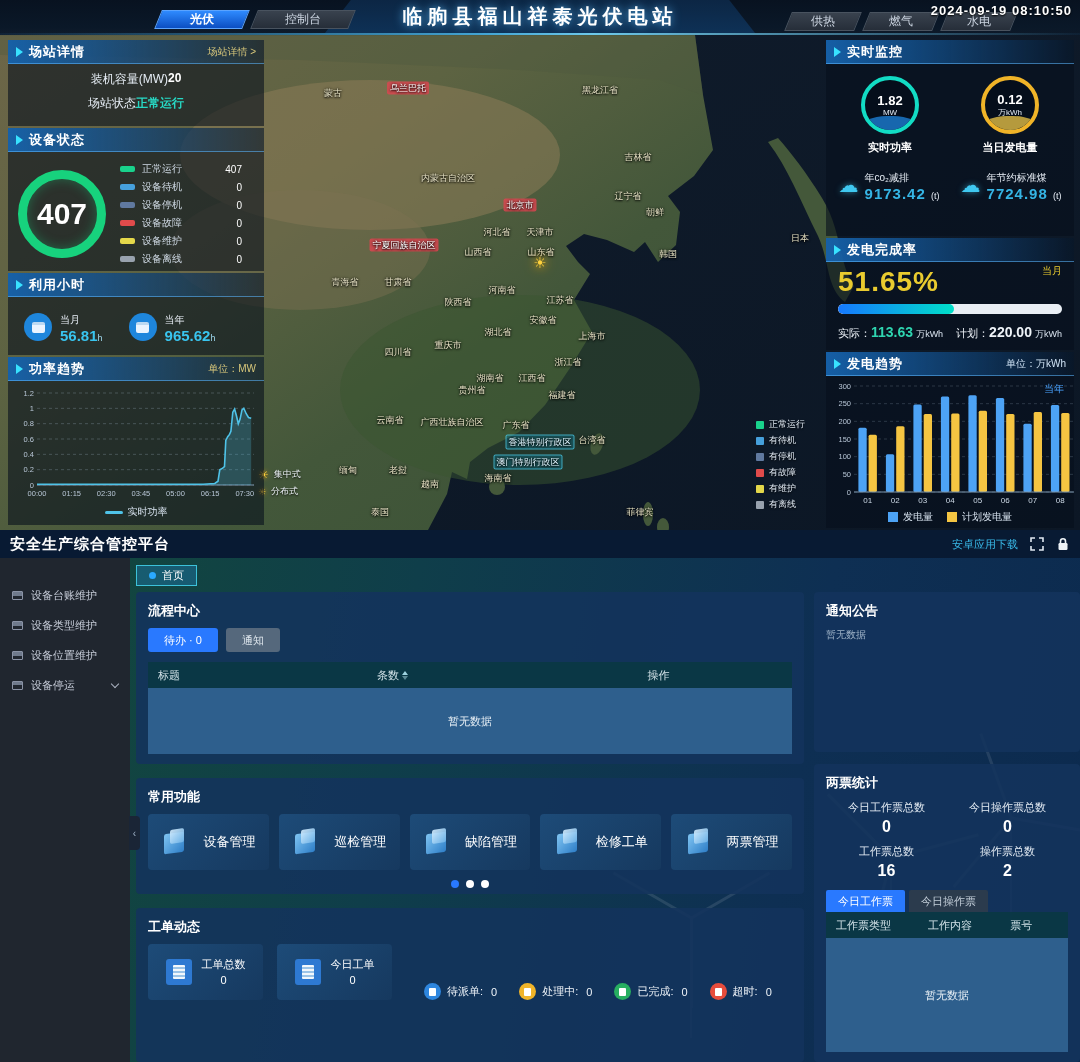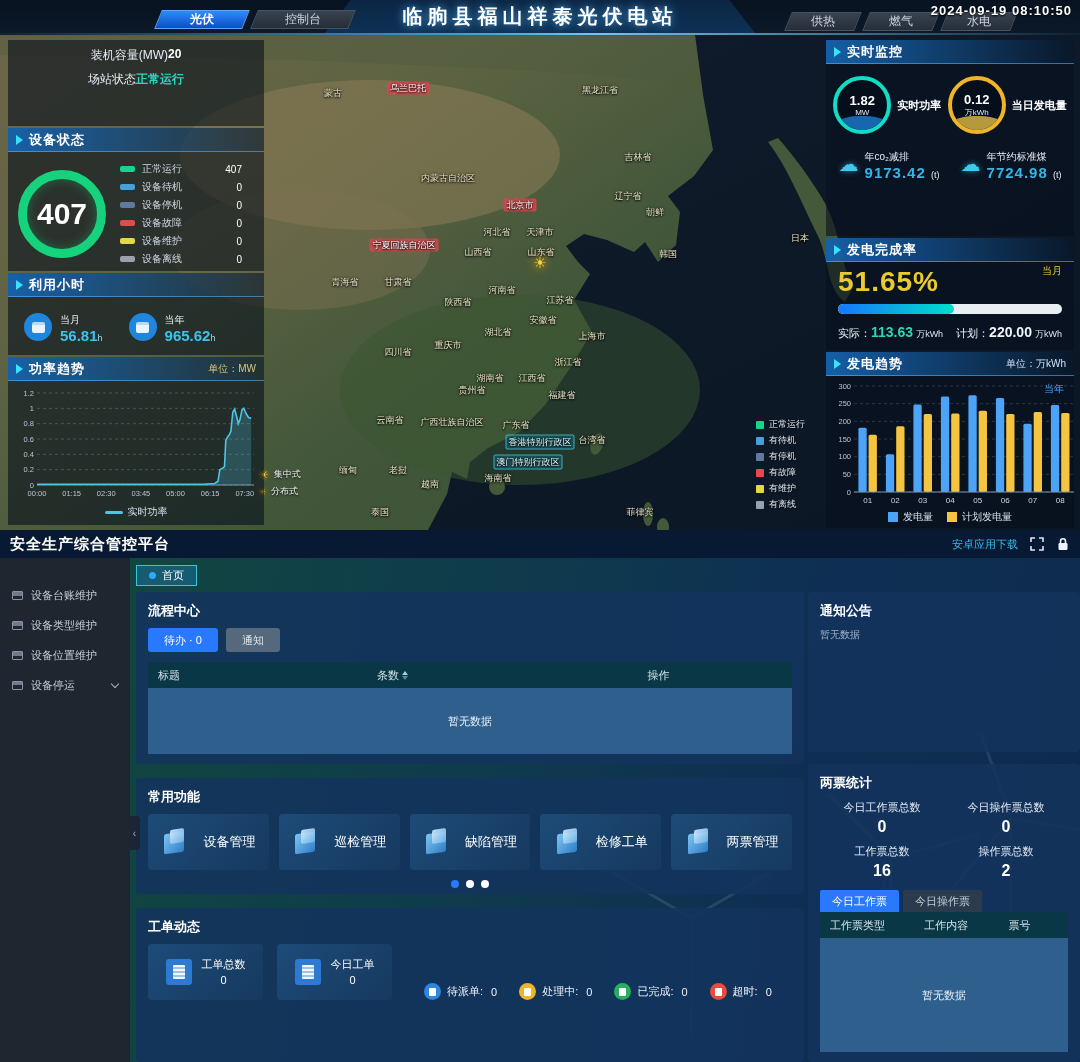--- a/index.html
+++ b/index.html
@@ -74,21 +74,21 @@
   .u-txt .val small{font-size:9px;color:#9fd9ef;font-weight:normal}
 
   .chart-wrap{padding:4px 2px 0 2px}
   .chart-legend{display:flex;justify-content:center;gap:14px;font-size:10px;color:#d7e2ee;margin-top:0px}
   .chart-legend .li{display:flex;align-items:center;gap:5px}
   .chart-legend .line{width:18px;height:3px;background:#4fc3e8;border-radius:2px}
   .chart-legend .sq-b{width:10px;height:10px;background:#4da3f5}
   .chart-legend .sq-y{width:10px;height:10px;background:#f5c542}
 
   .gauges{display:flex;justify-content:space-around;padding:12px 4px 0 4px}
-  .gauge{display:flex;flex-direction:row;align-items:center;gap:6px}
+  .gauge{display:flex;flex-direction:column;align-items:center;gap:6px}
   .g-circle{width:58px;height:58px;border-radius:50%;border:4px solid;display:flex;flex-direction:column;align-items:center;justify-content:center;position:relative;overflow:hidden;background:rgba(4,12,24,.6)}
   .g-circle .wave{position:absolute;left:-10%;bottom:-16px;width:120%;height:30px;border-radius:45%;opacity:.75}
   .g-val{font-size:13px;font-weight:bold;color:#fff;z-index:1}
   .g-unit{font-size:8px;color:#e4ecf4;z-index:1}
   .g-label{font-size:11px;color:#fff;font-weight:bold}
   .eco{display:flex;justify-content:space-around;padding:12px 2px 0 2px}
   .eco-item{display:flex;align-items:center;gap:6px}
   .eco-ic{color:#3fc8f0;font-size:20px;line-height:20px;text-shadow:0 0 6px rgba(63,200,240,.6)}
   .eco-txt .lab{font-size:10px;color:#e8eef6;text-align:center}
   .eco-txt .val{font-size:15px;font-weight:bold;color:#35b5e5;letter-spacing:1px}
@@ -115,21 +115,21 @@
   .p-body{position:absolute;left:0;top:28px;right:0;bottom:0;display:flex}
   .p-sidebar{width:130px;background:#20262f;flex:none;position:relative;padding-top:22px}
   .side-item{display:flex;align-items:center;gap:8px;height:30px;padding:0 12px;font-size:11px;color:#c6ccd8;cursor:pointer}
   .side-item .ic{width:11px;height:9px;border:1px solid #8a93a6;border-radius:1px;background:linear-gradient(180deg,#6f7a8c 50%,transparent 50%)}
   .side-item .chev{margin-left:auto;width:6px;height:6px;border-right:1px solid #aab2c0;border-bottom:1px solid #aab2c0;transform:rotate(45deg);margin-top:-3px}
   .collapse-handle{position:absolute;right:-10px;top:258px;width:11px;height:34px;background:#1a2536;border-radius:0 4px 4px 0;color:#9fb3c8;font-size:10px;display:flex;align-items:center;justify-content:center;cursor:pointer;z-index:6}
   .p-main{flex:1;position:relative;background:linear-gradient(100deg,#124540 0%,#0f3e4a 28%,#0e2f53 68%,#0c2a4e 100%);overflow:hidden}
   .p-navstrip{position:relative;z-index:2;height:30px;display:flex;align-items:center;padding:4px 6px 0 6px}
   .home-tab{display:flex;align-items:center;gap:6px;height:21px;padding:0 12px;font-size:11px;color:#fff;background:rgba(30,120,170,.45);border:1px solid rgba(70,220,245,.8);cursor:pointer}
   .home-dot{width:7px;height:7px;border-radius:50%;background:#2aa9ff}
-  .p-cols{position:absolute;left:6px;right:0;top:34px;bottom:0;display:flex;gap:4px;z-index:2}
+  .p-cols{position:absolute;left:6px;right:0;top:34px;bottom:0;display:flex;gap:10px;z-index:2}
   .p-left{width:668px;flex:none;display:flex;flex-direction:column;gap:14px}
   .p-right{flex:1;display:flex;flex-direction:column;gap:12px;padding-right:0}
   .card{background:rgba(19,51,92,.88);border-radius:4px;padding:10px 12px;position:relative}
   .card h3{font-size:13px;color:#fff;font-weight:bold;margin-bottom:8px}
   .pc-tabs{display:flex;gap:8px;margin-bottom:10px}
   .btn{height:24px;padding:0 16px;border-radius:3px;font-size:11px;color:#fff;display:flex;align-items:center;cursor:pointer}
   .btn.primary{background:#2979ff}
   .btn.ghost{background:#55687c;color:#dde5ec}
   .tbl-head{display:flex;background:rgba(10,56,68,.92);height:26px;align-items:center;font-size:11px;color:#d5e4ea}
   .tbl-head .th{padding:0 10px}
@@ -305,20 +305,25 @@
       <div class="htab t-gas">
           <span>燃气</span>
         </div>
       <div class="htab t-water">
           <span>水电</span>
         </div>
       <div class="dash-datetime">2024-09-19 08:10:50</div>
     </header>
 
     <div class="panel" id="p-station">
+      <div class="ph">
+        <span class="arr"></span>
+        <span class="t">场站详情</span>
+        <span class="right">场站详情 &gt;</span>
+      </div>
       <div class="kv">
         <span>装机容量(MW)</span>
         <span class="v">20</span>
       </div>
       <div class="kv">
         <span>场站状态</span>
         <span class="v ok">正常运行</span>
       </div>
     </div>
 

